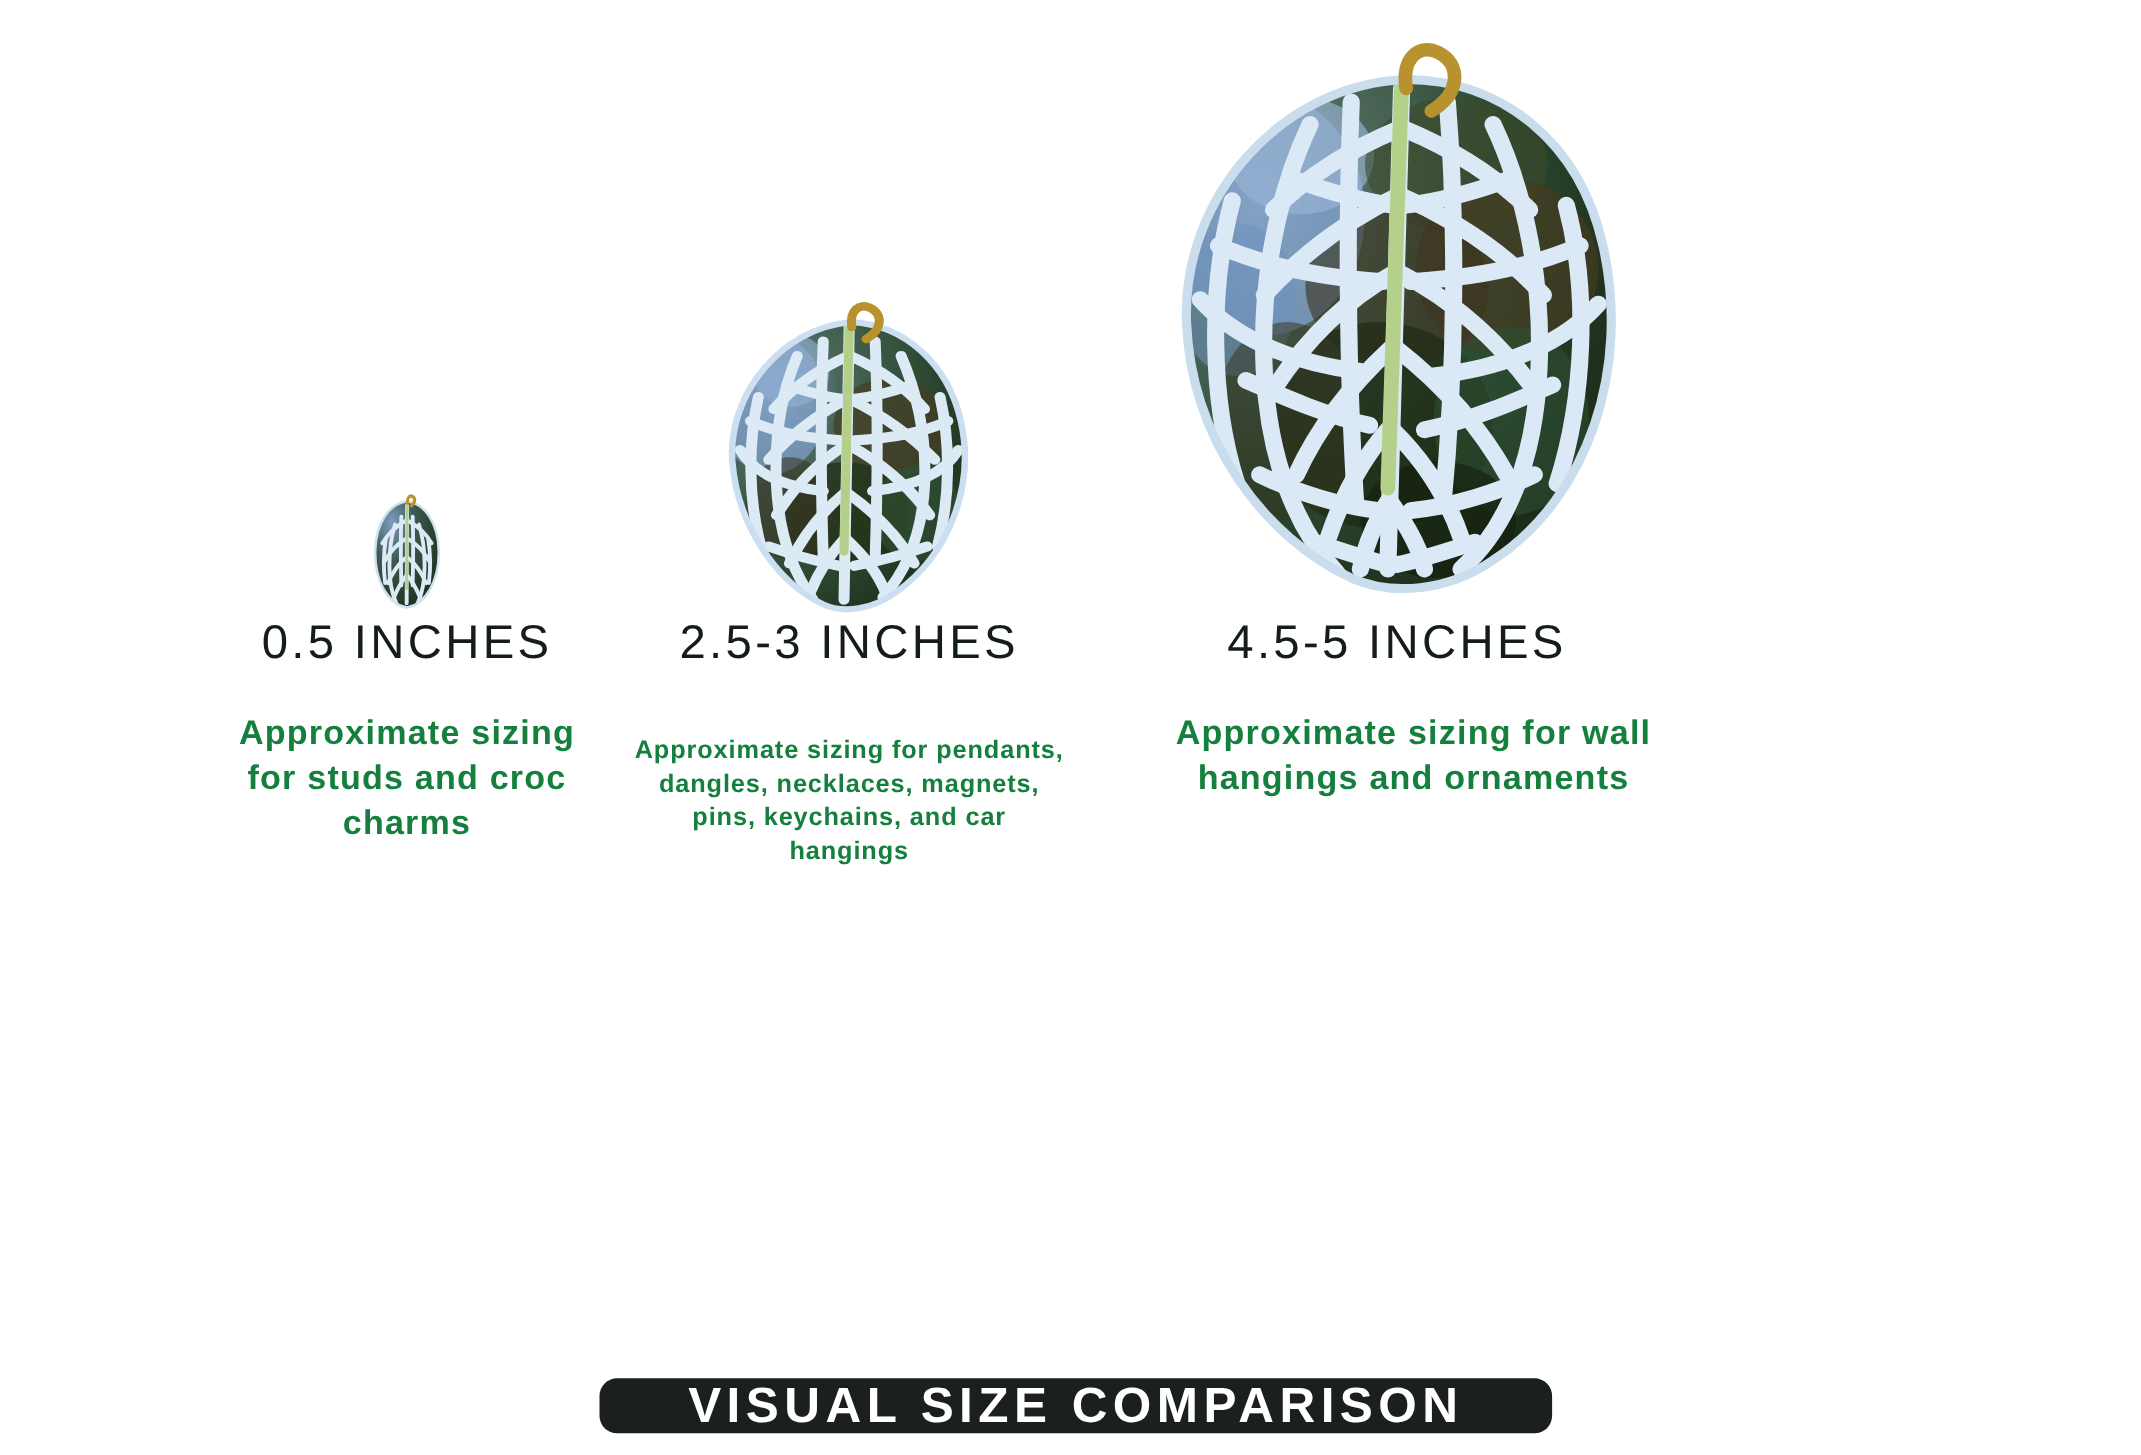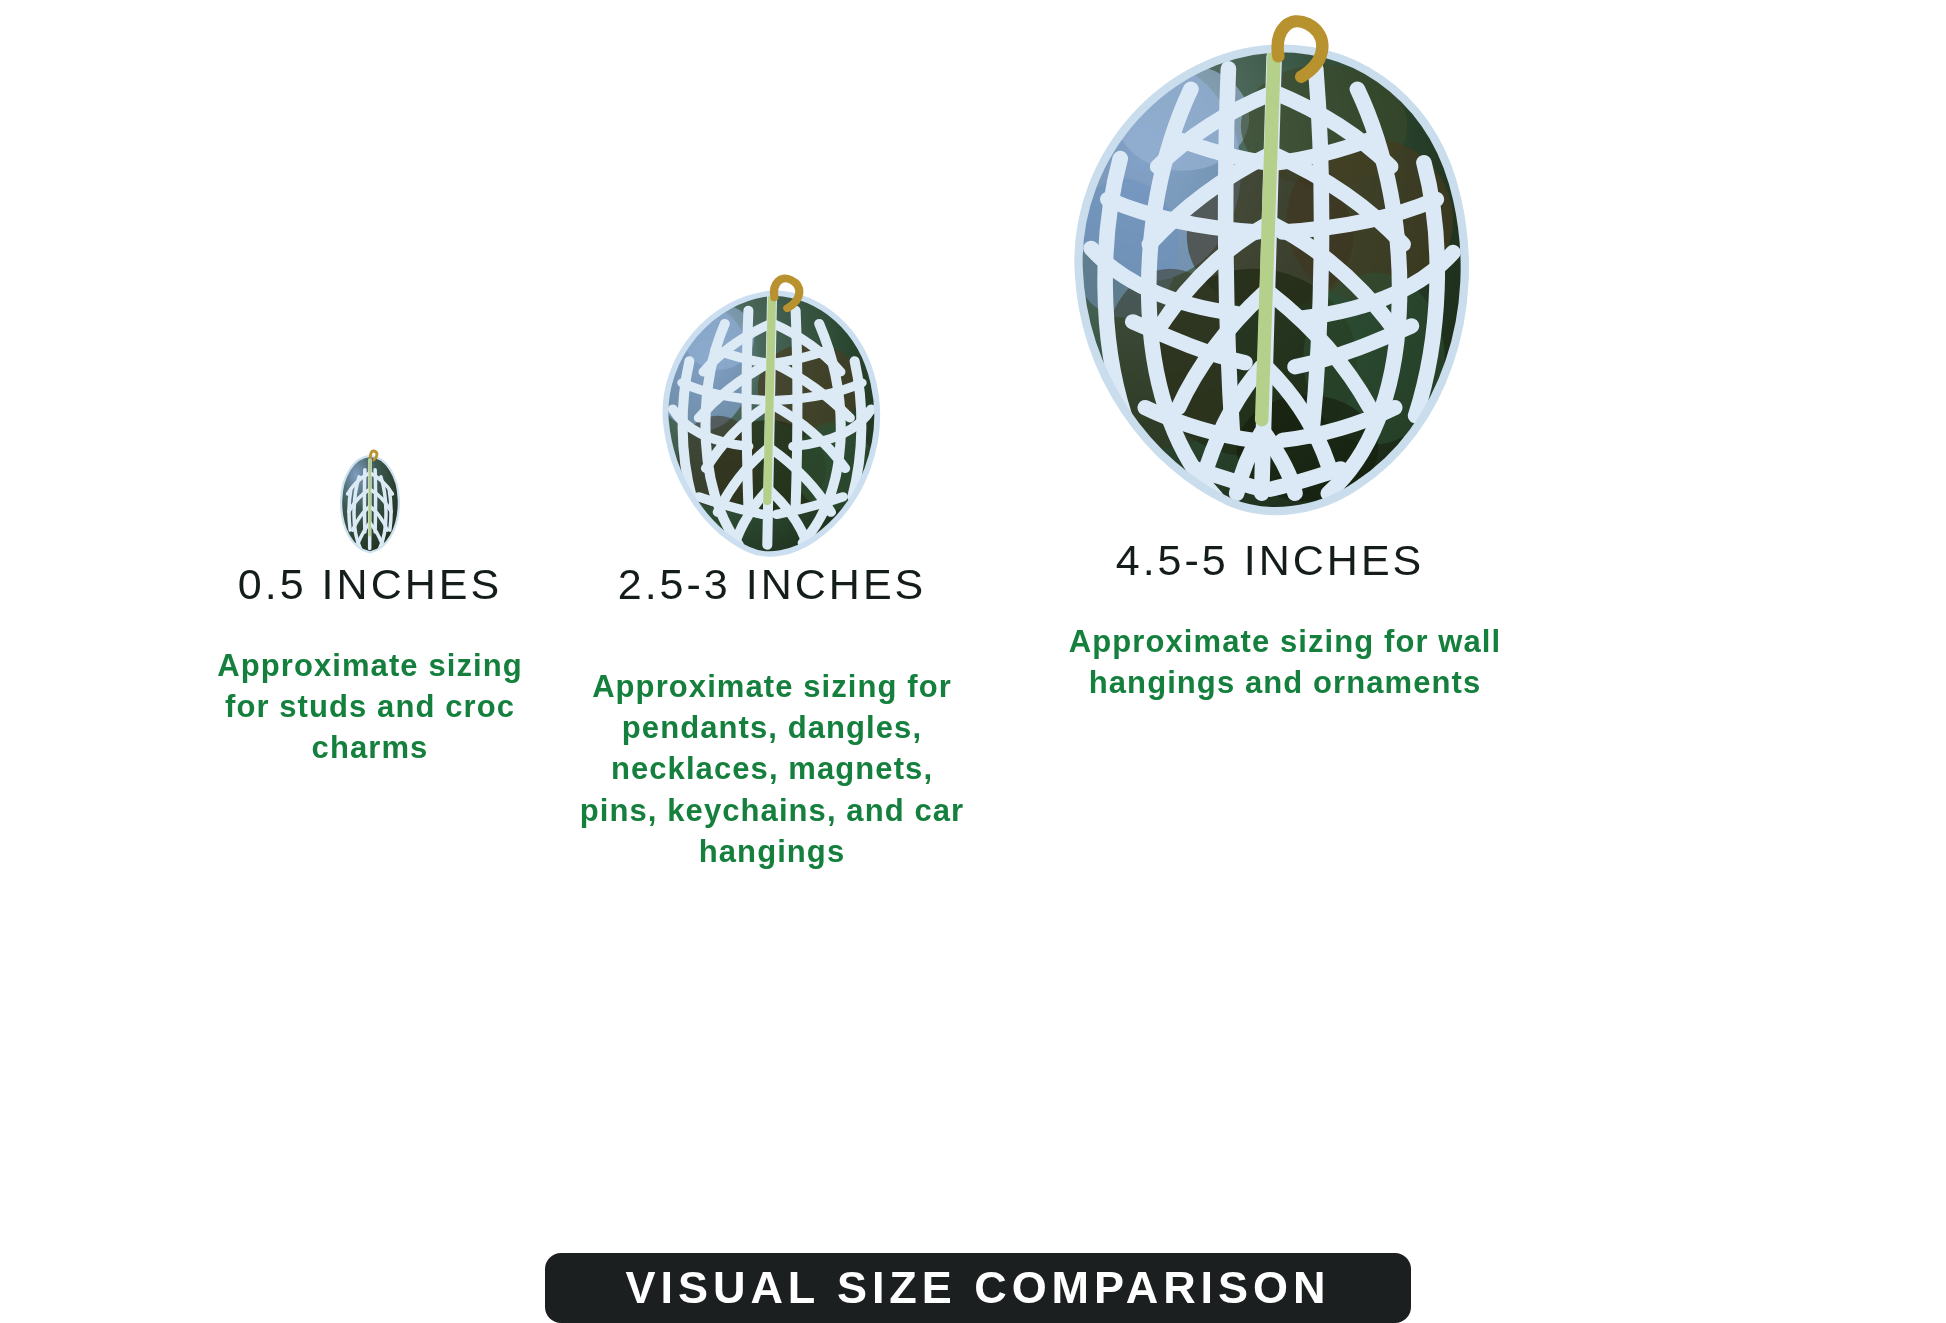--- a/index.html
+++ b/index.html
@@ -47,21 +47,21 @@
     height: 100%;
   }
   .leaf svg { display: block; width: 100%; height: 100%; overflow: visible; }
 
   
   #banner {
     position: absolute;
     left: 545px;
     top: 1253px;
     width: 866px;
-    height: 70px;
+    height: 50px;
     background: #1b1f20;
     border-radius: 16px;
     display: flex;
     align-items: center;
     justify-content: center;
   }
   #banner-label {
     color: #ffffff;
     font-family: "Liberation Sans", sans-serif;
     font-weight: 700;
@@ -183,24 +183,24 @@
             <path d="M100 12 L96 200" fill="none" stroke="#b4cf8a" stroke-width="7" stroke-linecap="round"></path>
           </g>
           <path d="M102 10 C142 12 176 44 186 92 C197 144 178 202 136 234 C118 248 96 252 80 244 C44 226 14 178 10 126 C6 70 48 14 102 10 Z" fill="none" stroke="#cbdff0" stroke-width="5"></path>
           <path d="M102 14 C100 0 108 -6 116 -2 C126 3 126 16 113 24" fill="none" stroke="#b8922e" stroke-width="7" stroke-linecap="round"></path>
         </svg>
       </div>
     </div>
 
     <div class="heading" style="font-size:43px; margin-bottom:57px;">2.5-3 INCHES</div>
 
-    <div class="desc" style="font-size:31px; width:400px; margin:0 auto;">Approximate sizing for pendants, dangles, necklaces, magnets, pins, keychains, and car hangings</div>
-  </div>
-
-  <div class="col" style="left:1060px; top:536px; width:420px;">
+    <div class="desc" style="font-size:23px; width:400px; margin:0 auto;">Approximate sizing for pendants, dangles, necklaces, magnets, pins, keychains, and car hangings</div>
+  </div>
+
+  <div class="col" style="left:1060px; top:560px; width:420px;">
 
     <div class="leaf-wrap" style="left:calc(50% - 208px); top:-500px; width:416px; height:490px;">
       <div class="leaf">
         <svg viewBox="0 0 200 240" preserveAspectRatio="none" aria-hidden="true">
           <defs>
             <clipPath id="clipL">
               <path d="M104 6 C146 6 180 34 190 80 C202 134 184 192 142 220 C122 234 98 236 80 228 C42 210 10 166 8 114 C6 58 50 8 104 6 Z"></path>
             </clipPath>
             <radialGradient id="gL" cx="20%" cy="24%" r="95%">
               <stop offset="0%" stop-color="#9ab4d2"></stop>

